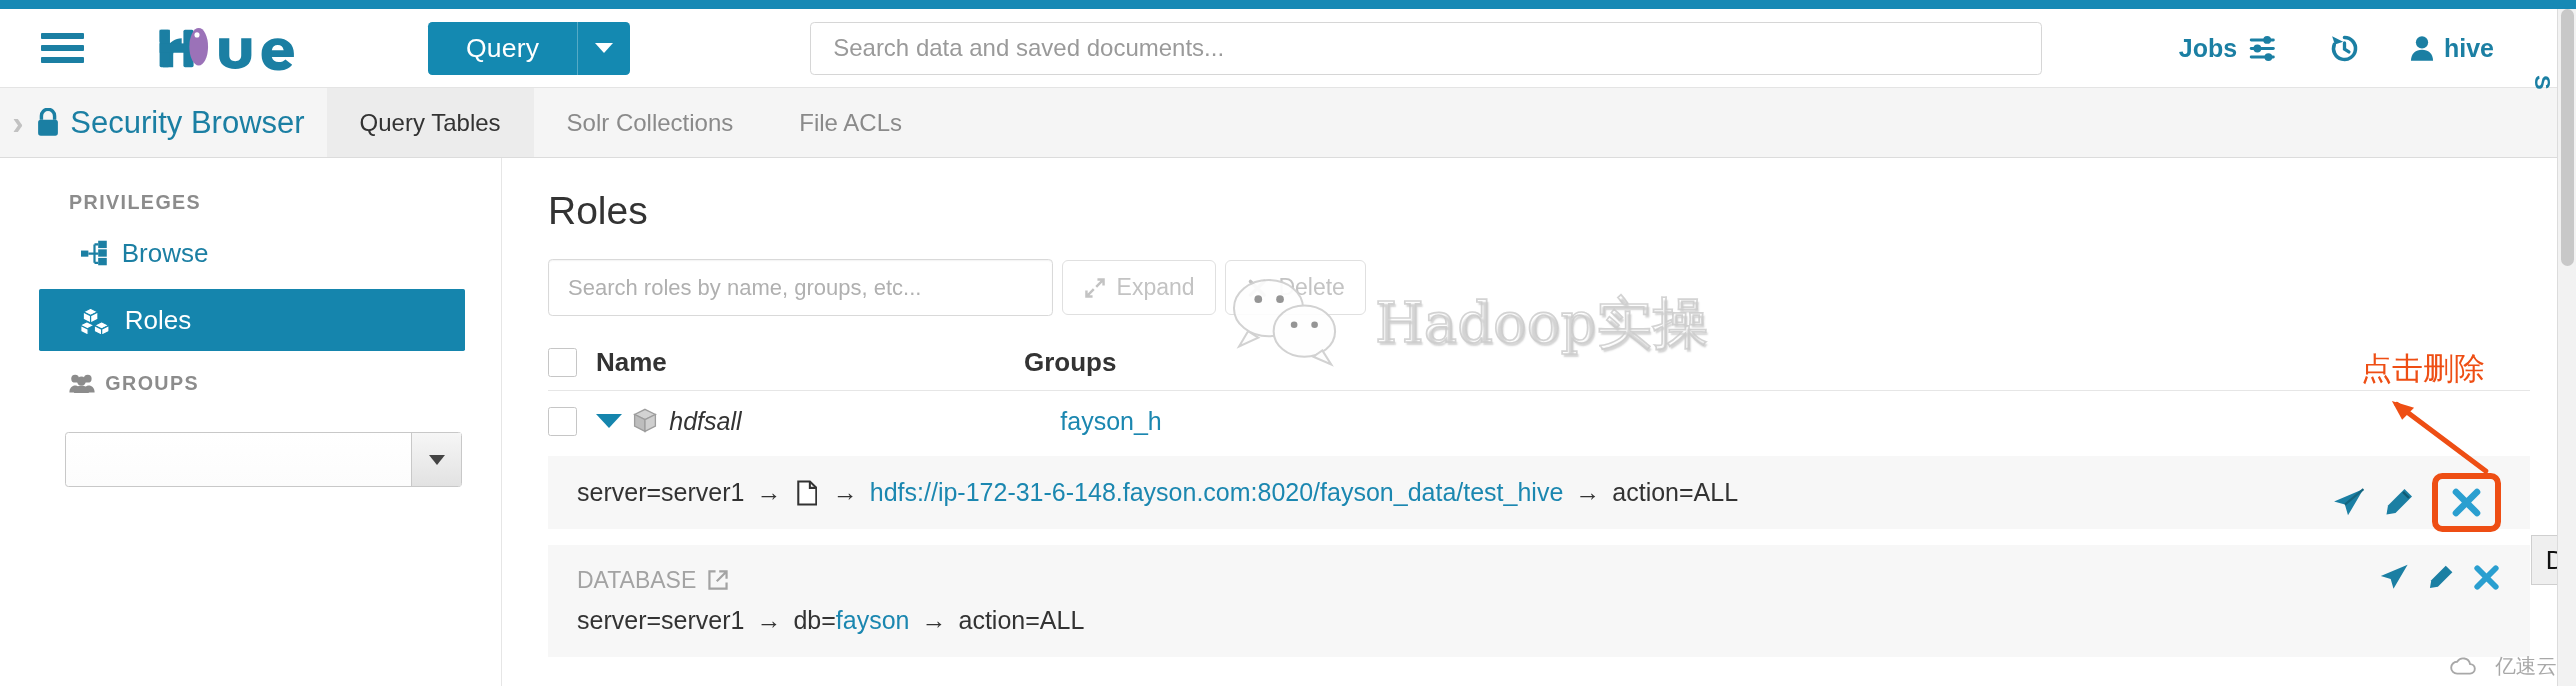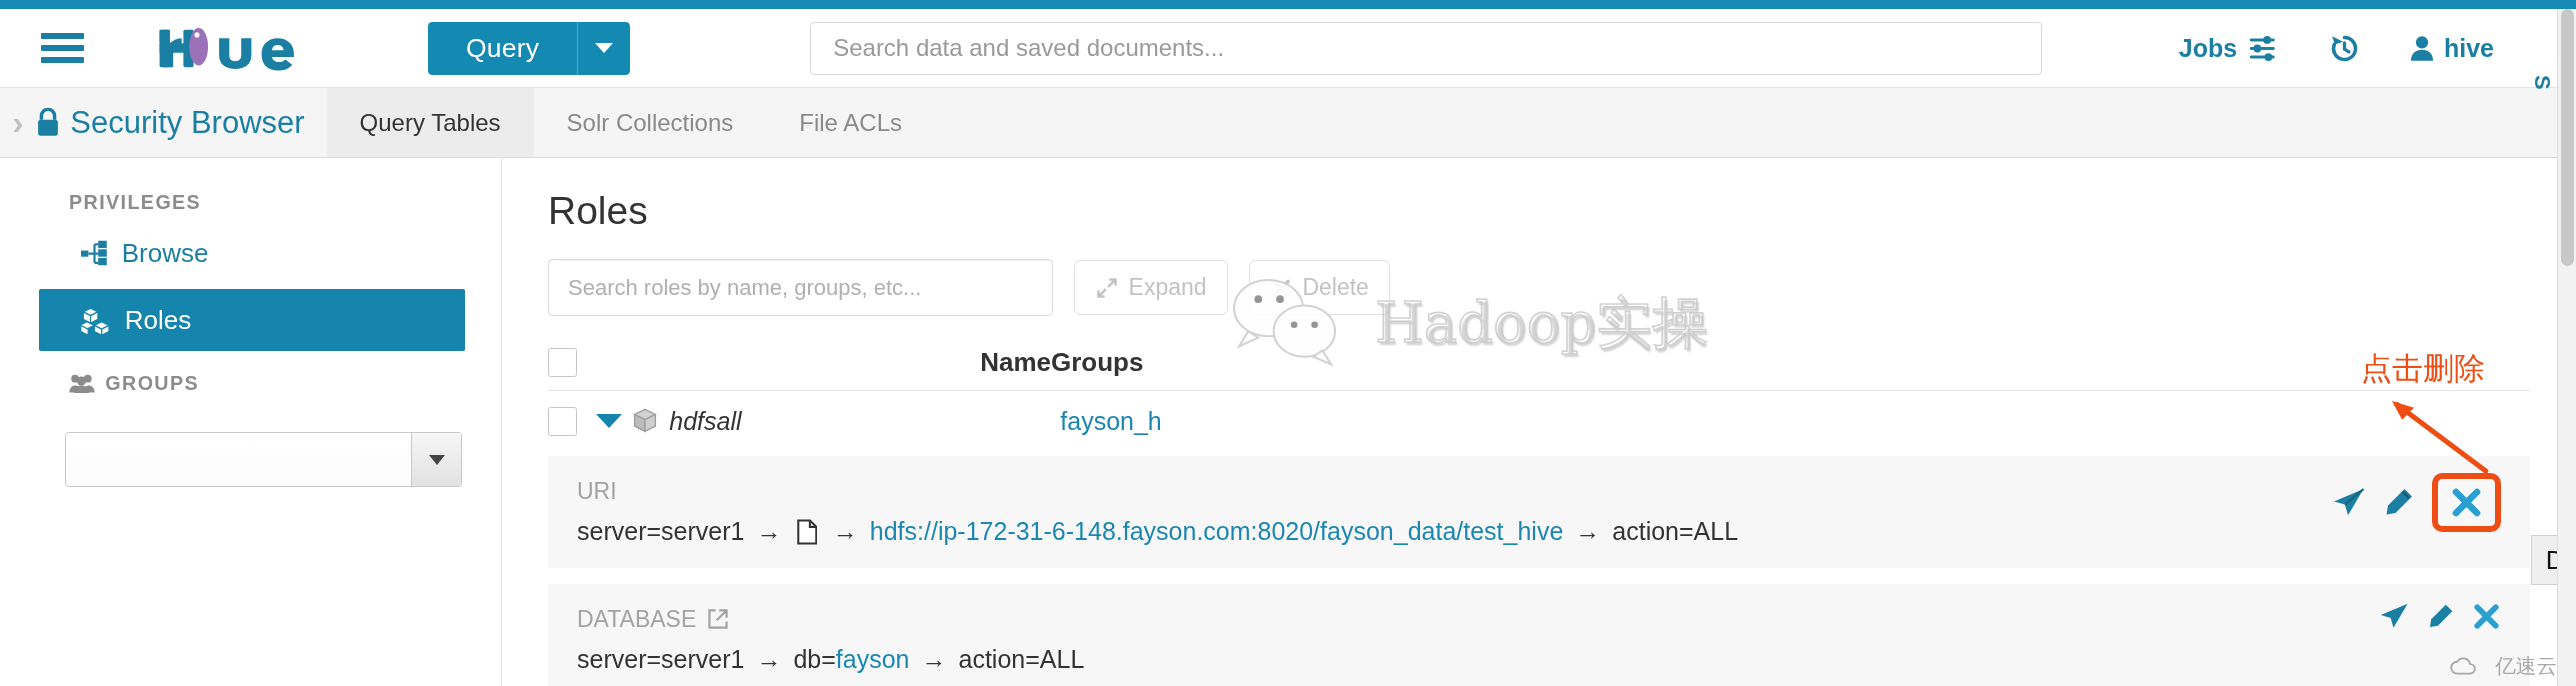--- a/index.html
+++ b/index.html
@@ -103,21 +103,21 @@
     width:50px; border-left:0.9px solid #c8c8c8;
     background:linear-gradient(#f6f6f6,#e2e2e2);
     display:flex; align-items:center; justify-content:center;
   }
   .arrow-tri { width:0;height:0;border-left:8.6px solid transparent;border-right:8.6px solid transparent;border-top:10.3px solid #444; }
 
   
   .content { flex:1; padding:31px 46px 0 46px; position:relative; min-width:0; }
   .content-title { font-size:39px; color:#333; margin:0 0 26px 0; font-weight:normal; }
 
-  .toolbar { display:flex; align-items:center; gap:21px; position:relative; }
+  .toolbar { display:flex; align-items:center; gap:9px; position:relative; }
   .roles-search {
     width:505px; height:57px; border:0.9px solid #d9d9d9; border-radius:4.3px;
     display:flex; align-items:center; padding:0 19px; font-size:22px; color:#b0b0b0;
     box-shadow:inset 0 0.9px 1.7px rgba(0,0,0,.05);
   }
   .btn {
     height:55px; border:0.9px solid #e0e0e0; border-radius:6px; background:#fff;
     display:flex; align-items:center; gap:11px; padding:0 20.6px;
     font-size:23px; color:#c3c3c3; cursor:pointer;
   }
@@ -128,21 +128,21 @@
     font-size:25px; color:#1b7fa3; cursor:pointer;
   }
 
   
   .tbl { margin-top:31px; width:100%; }
   .thead { display:flex; align-items:center; padding-bottom:12px; border-bottom:0.9px solid #e6e6e6; }
   .cb {
     width:29px; height:29px; border:0.9px solid #c6c6c6; border-radius:2.6px; background:#fff;
     flex:none; cursor:pointer;
   }
-  .th-name { width:428px; margin-left:46px; font-size:26px; font-weight:bold; color:#333;text-align:right; }
+  .th-name { width:428px; margin-left:19px; font-size:26px; font-weight:bold; color:#333; }
   .th-groups { font-size:26px; font-weight:bold; color:#333; }
 
   .trow { display:flex; align-items:center; padding:15.4px 0; }
   .row-caret {
     width:0;height:0;border-left:13px solid transparent;border-right:13px solid transparent;
     border-top:14.6px solid #1585ad; margin-left:19px; cursor:pointer;
   }
   .role-name { font-size:25px; color:#333; display:flex; align-items:center; gap:11px; }
   .cell-name { width:428px; margin-left:10.3px; display:flex; align-items:center;font-style:italic; }
   .group-link { font-size:25px; color:#1b87b0; cursor:pointer; }
@@ -389,23 +389,20 @@
               <path d="M2 5 v9 l8 4 V9 z" fill="#bdbdbd" stroke="#9d9d9d" stroke-width="1"></path>
               <path d="M18 5 v9 l-8 4 V9 z" fill="#cfcfcf" stroke="#9d9d9d" stroke-width="1"></path>
             </svg>
             <span>hdfsall</span>
           </span>
         </div>
         <div class="group-link">fayson_h</div>
       </div>
 
       <div class="priv">
-        <div class="priv-type">
-          <span>URI</span>
-        </div>
         <div class="priv-line">
           <span>server=server1</span>
           <span class="arw">→</span>
           <svg width="20.6" height="26" viewBox="0 0 16 20" style="margin:0 3.4px;">
             <path d="M1 1 h9 l5 5 v13 h-14 z" fill="#fff" stroke="#333" stroke-width="1.6"></path>
             <path d="M10 1 v5 h5" fill="none" stroke="#333" stroke-width="1.6"></path>
           </svg>
           <span class="arw">→</span>
           <span class="priv-link">hdfs://ip-172-31-6-148.fayson.com:8020/fayson_data/test_hive</span>
           <span class="arw">→</span>

